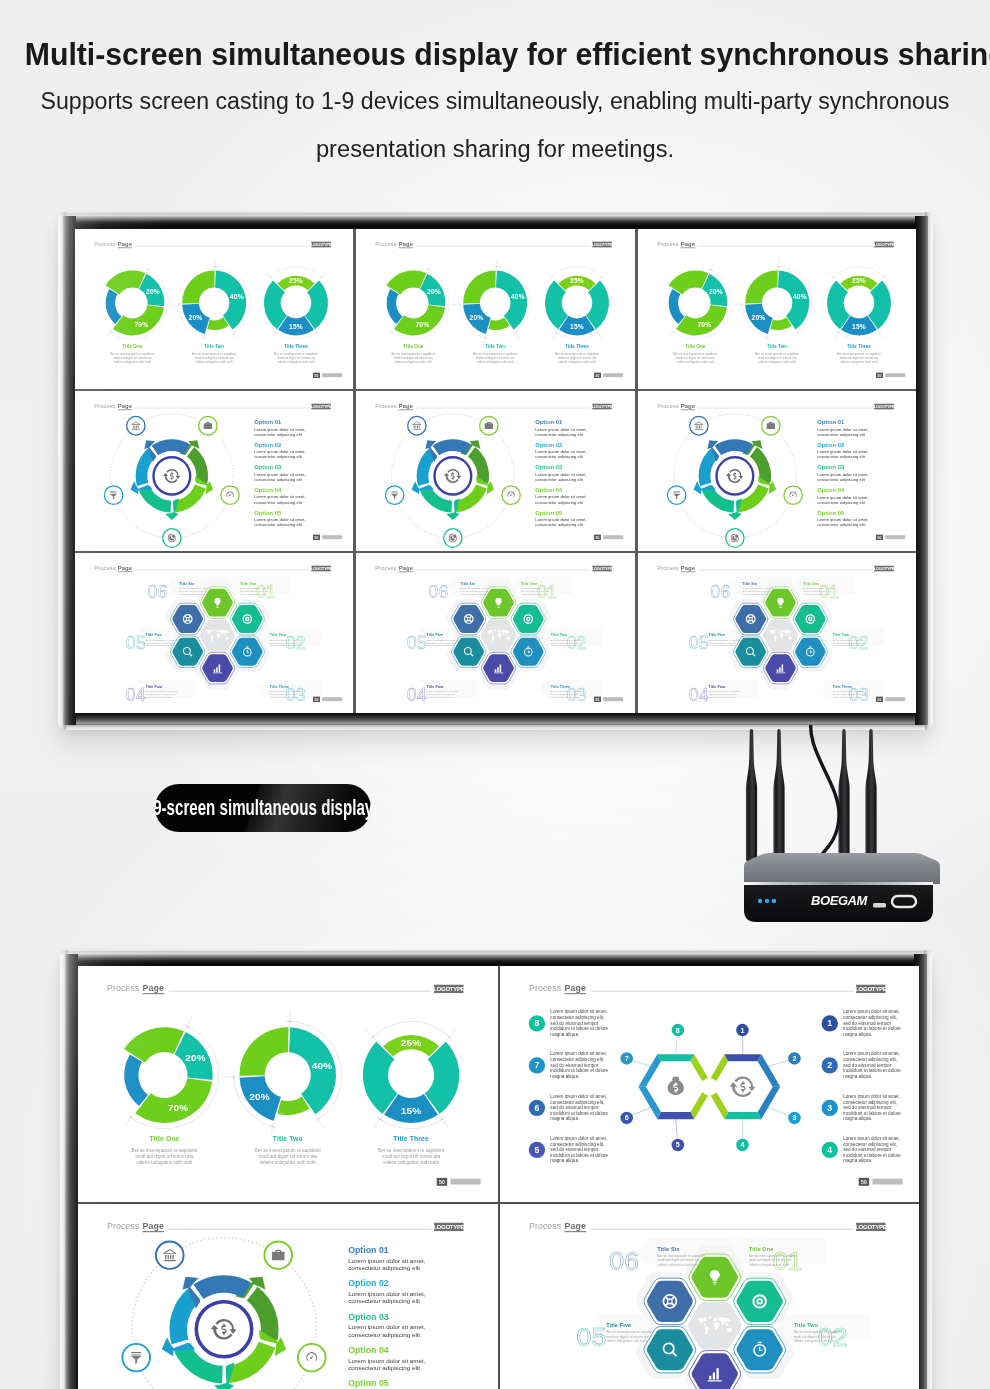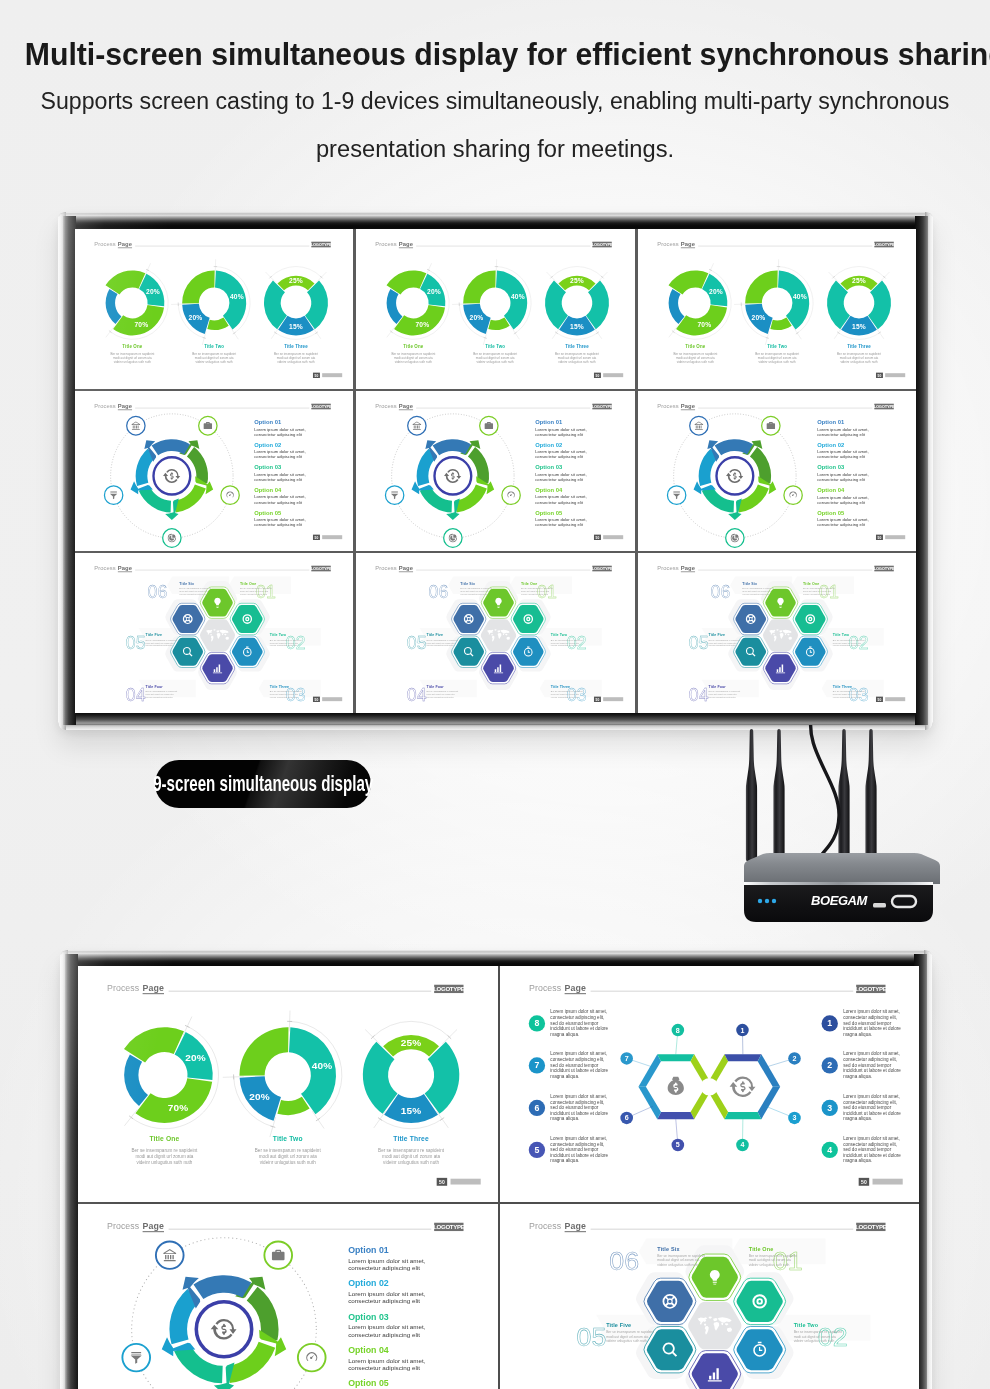--- a/index.html
+++ b/index.html
@@ -58,21 +58,21 @@
   .pill span{color:#fff;font-size:21.6px;font-weight:700;white-space:nowrap;line-height:1;
      transform:scaleX(.70);display:inline-block;}
 
   
   .router{position:absolute;}
 
   
   #tv-wall{left:58px;top:212px;width:875px;height:518px;}
   #tv-wall .tv-inner{left:5px;top:4px;right:5px;bottom:5px;}
   #tv-wall .tv-screen{left:17px;top:17px;width:841px;height:484px;}
-  #badge{left:155px;top:760px;width:216px;height:48px;}
+  #badge{left:155px;top:784px;width:216px;height:48px;}
   #router{left:727px;top:720px;width:230px;height:215px;text-align:center;}
   #tv-big{left:60px;top:950px;width:872px;height:510px;}
   #tv-big .tv-inner{left:5px;top:4px;right:5px;bottom:5px;}
   #tv-big .tv-screen{left:18px;top:16px;width:841px;height:474px;}
 
   .wallgrid{position:absolute;inset:0;display:grid;
      grid-template-columns:repeat(3,1fr);grid-template-rows:repeat(3,1fr);
      background:#5b5b5b;gap:2px 3px;}
   .biggrid{position:absolute;inset:0;display:grid;
      grid-template-columns:repeat(2,1fr);grid-template-rows:repeat(2,1fr);

